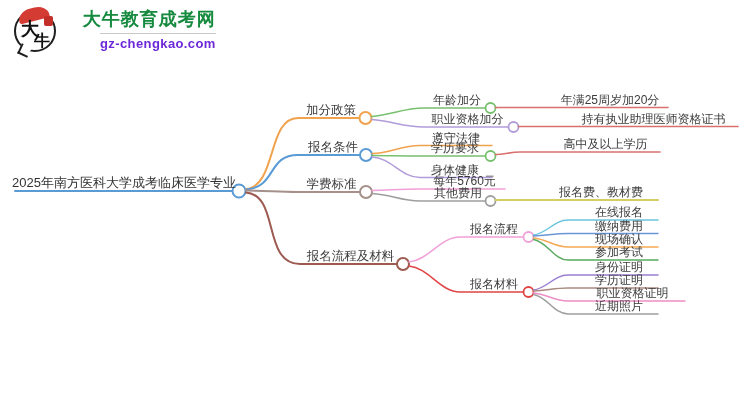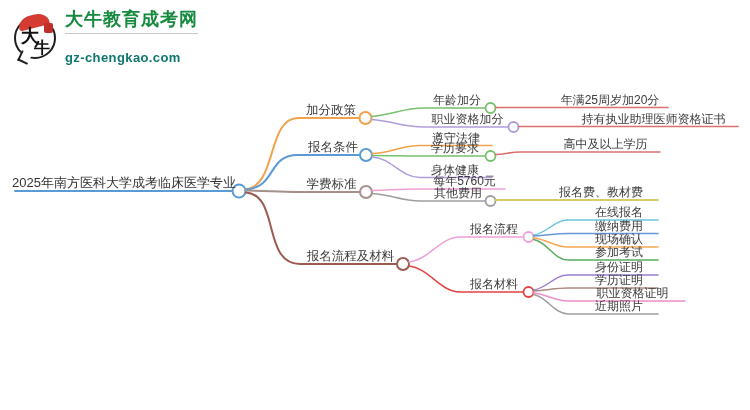--- a/index.html
+++ b/index.html
@@ -24,22 +24,22 @@
   .badge-hat{position:absolute;left:2px;top:-4px;width:31px;height:13px;background:#d43c33;
     border-radius:16px 16px 4px 4px / 13px 13px 3px 3px;transform:rotate(-14deg);}
   .badge-seal{position:absolute;right:1px;top:4px;width:9px;height:10px;background:#c22f28;border-radius:2px;}
   .badge-ch1{position:absolute;left:5px;top:8px;font-family:"Liberation Serif","DejaVu Serif",serif;
     font-weight:bold;font-size:18px;color:#111;line-height:1;}
   .badge-ch2{position:absolute;left:18px;top:21px;font-family:"Liberation Serif","DejaVu Serif",serif;
     font-weight:bold;font-size:16px;color:#111;line-height:1;}
   .badge-tail{position:absolute;left:3px;bottom:-6px;width:9px;height:9px;background:#fff;
     border-left:2px solid #1f1f1f;border-bottom:2px solid #1f1f1f;transform:rotate(25deg);}
   .logo-title{font-size:18px;font-weight:bold;color:#168a3f;letter-spacing:1px;line-height:1.1;text-align:right;}
-  .logo-url{font-size:13px;font-weight:bold;color:#0f766e;letter-spacing:.4px;
-    border-top:1px solid #c8c8c8;margin-top:3px;padding-top:17px;line-height:1.1;}
+  .logo-url{font-size:13px;font-weight:bold;color:#6d28d9;letter-spacing:.4px;
+    border-top:1px solid #c8c8c8;margin-top:3px;padding-top:3px;line-height:1.1;margin-left:35px;}
 </style>
 </head>
 <body>
 
 <div class="canvas">
 
   <div class="logo">
     <div class="logo-badge">
       <div class="badge-hat"></div>
       <div class="badge-seal"></div>

